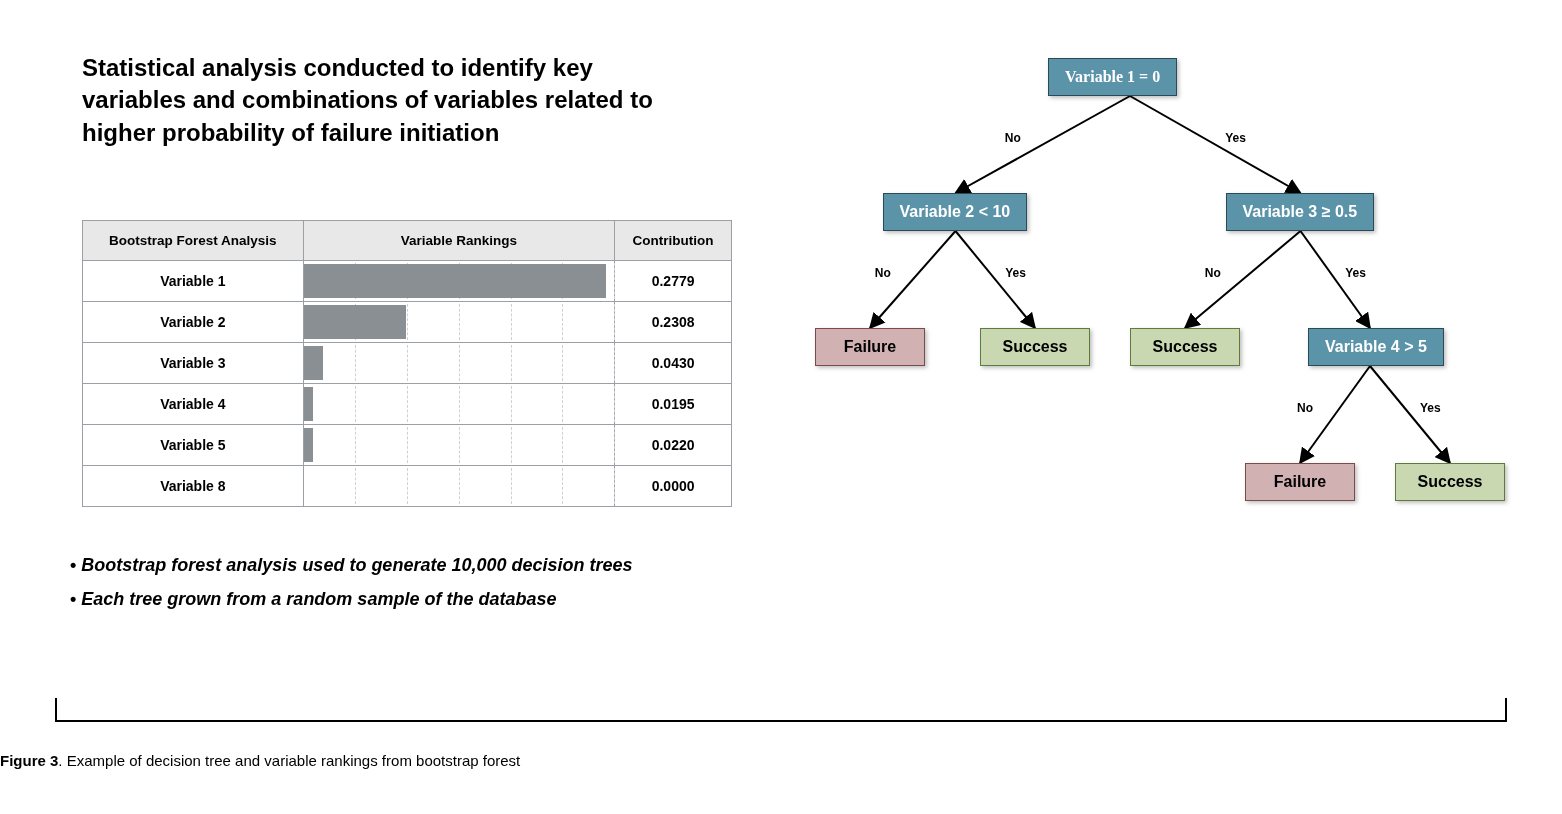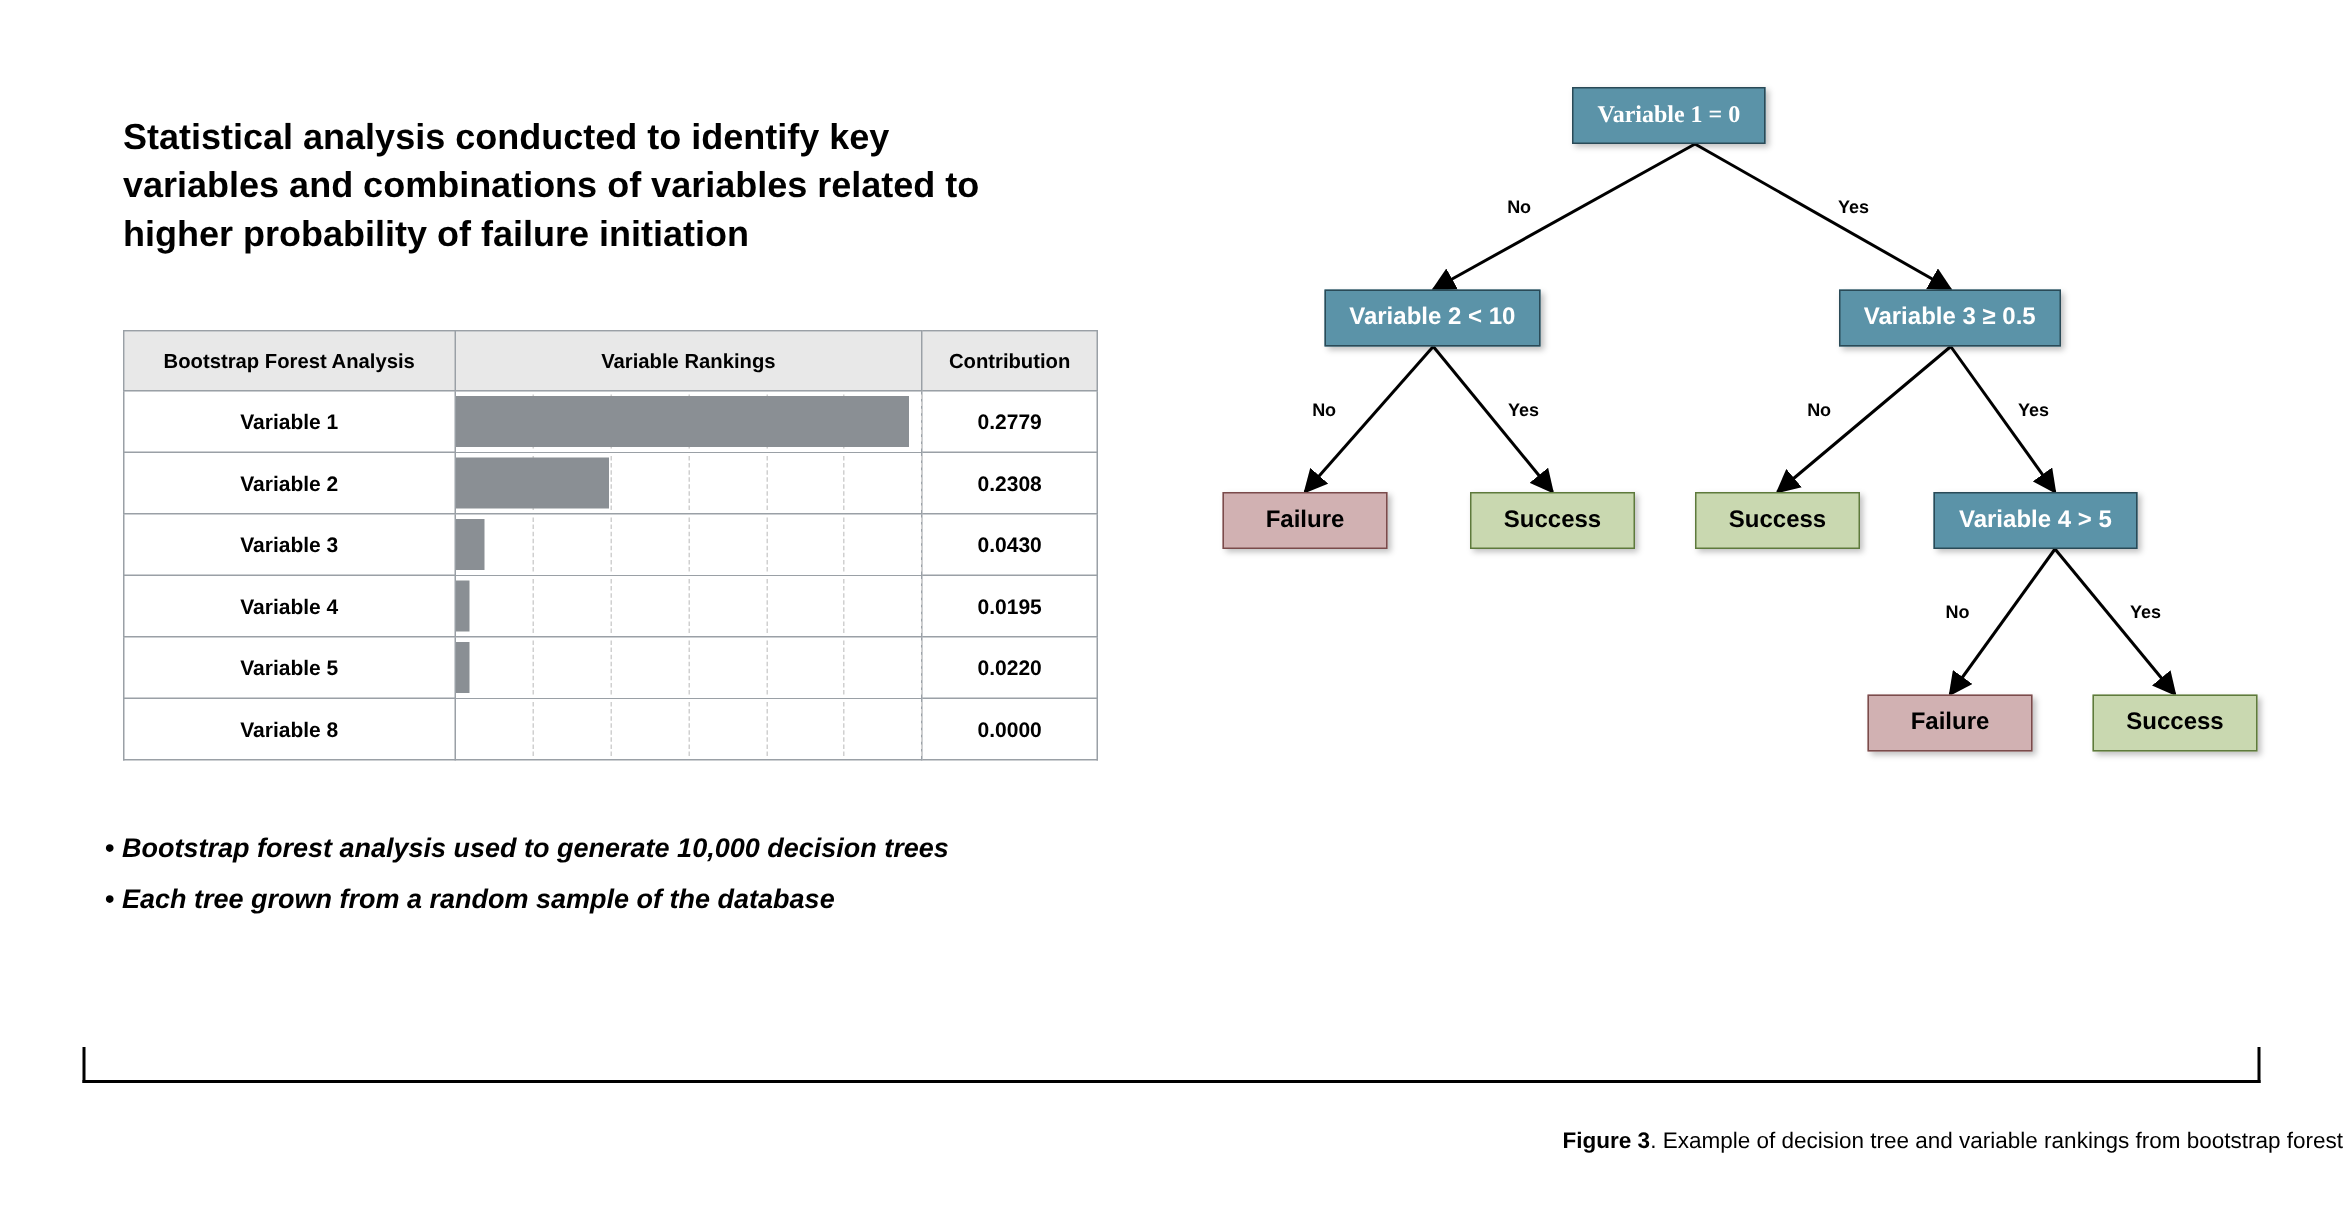--- a/index.html
+++ b/index.html
@@ -17,21 +17,20 @@
   }
   .title {
     position: absolute;
     left: 82px;
     top: 52px;
     width: 580px;
     font-size: 24px;
     font-weight: 700;
     line-height: 1.35;
     color: #000;
-    margin-top: 24px;
   }
   
   .table-wrap {
     position: absolute;
     left: 82px;
     top: 220px;
     width: 650px;
   }
   table.rank {
     border-collapse: collapse;
@@ -100,21 +99,21 @@
     top: 698px;
     height: 24px;
     border-left: 2px solid #000;
     border-right: 2px solid #000;
     border-bottom: 2px solid #000;
   }
   .caption {
     position: absolute;
     left: 0; right: 0;
     top: 752px;
-    text-align: right;
+    text-align: left;
     font-size: 15px;
     color: #000;
   }
   .caption b { font-weight: 700; }
 
   
   .tree {
     position: absolute;
     left: 780px;
     top: 58px;
@@ -277,21 +276,21 @@
         <line x1="175.5" y1="173" x2="90" y2="270" stroke="#000" stroke-width="2" marker-end="url(#arrow)"></line>
         <line x1="175.5" y1="173" x2="255" y2="270" stroke="#000" stroke-width="2" marker-end="url(#arrow)"></line>
         <line x1="520.5" y1="173" x2="405" y2="270" stroke="#000" stroke-width="2" marker-end="url(#arrow)"></line>
         <line x1="520.5" y1="173" x2="590" y2="270" stroke="#000" stroke-width="2" marker-end="url(#arrow)"></line>
         <line x1="590" y1="308" x2="520" y2="405" stroke="#000" stroke-width="2" marker-end="url(#arrow)"></line>
         <line x1="590" y1="308" x2="670" y2="405" stroke="#000" stroke-width="2" marker-end="url(#arrow)"></line>
       </svg>
   <div class="node decision" style="left: 268px; top: 0px; font-family: Liberation Serif, serif;">Variable 1 = 0</div>
       <div class="node decision" style="left: 102.5px; top: 135px;">Variable 2 &lt; 10</div>
       <div class="node decision" style="left: 445.5px; top: 135px; text-align: center;">Variable 3 ≥ 0.5</div>
-      <div class="node decision" style="left: 509px; top: 270px;">Variable 4 &gt; 5</div>
+      <div class="node decision" style="left: 528px; top: 270px;">Variable 4 &gt; 5</div>
       <div class="node failure" style="left: 35px; top: 270px;">Failure</div>
       <div class="node success" style="left: 200px; top: 270px;">Success</div>
       <div class="node success" style="left: 350px; top: 270px;">Success</div>
       <div class="node failure" style="left: 465px; top: 405px;">Failure</div>
       <div class="node success" style="left: 615px; top: 405px;">Success</div>
       <div class="edge-label" style="left: 224.75px; top: 72.5px;">No</div>
       <div class="edge-label" style="left: 445.25px; top: 72.5px;">Yes</div>
       <div class="edge-label" style="left: 94.75px; top: 207.5px;">No</div>
       <div class="edge-label" style="left: 225.25px; top: 207.5px;">Yes</div>
       <div class="edge-label" style="left: 424.75px; top: 207.5px;">No</div>

